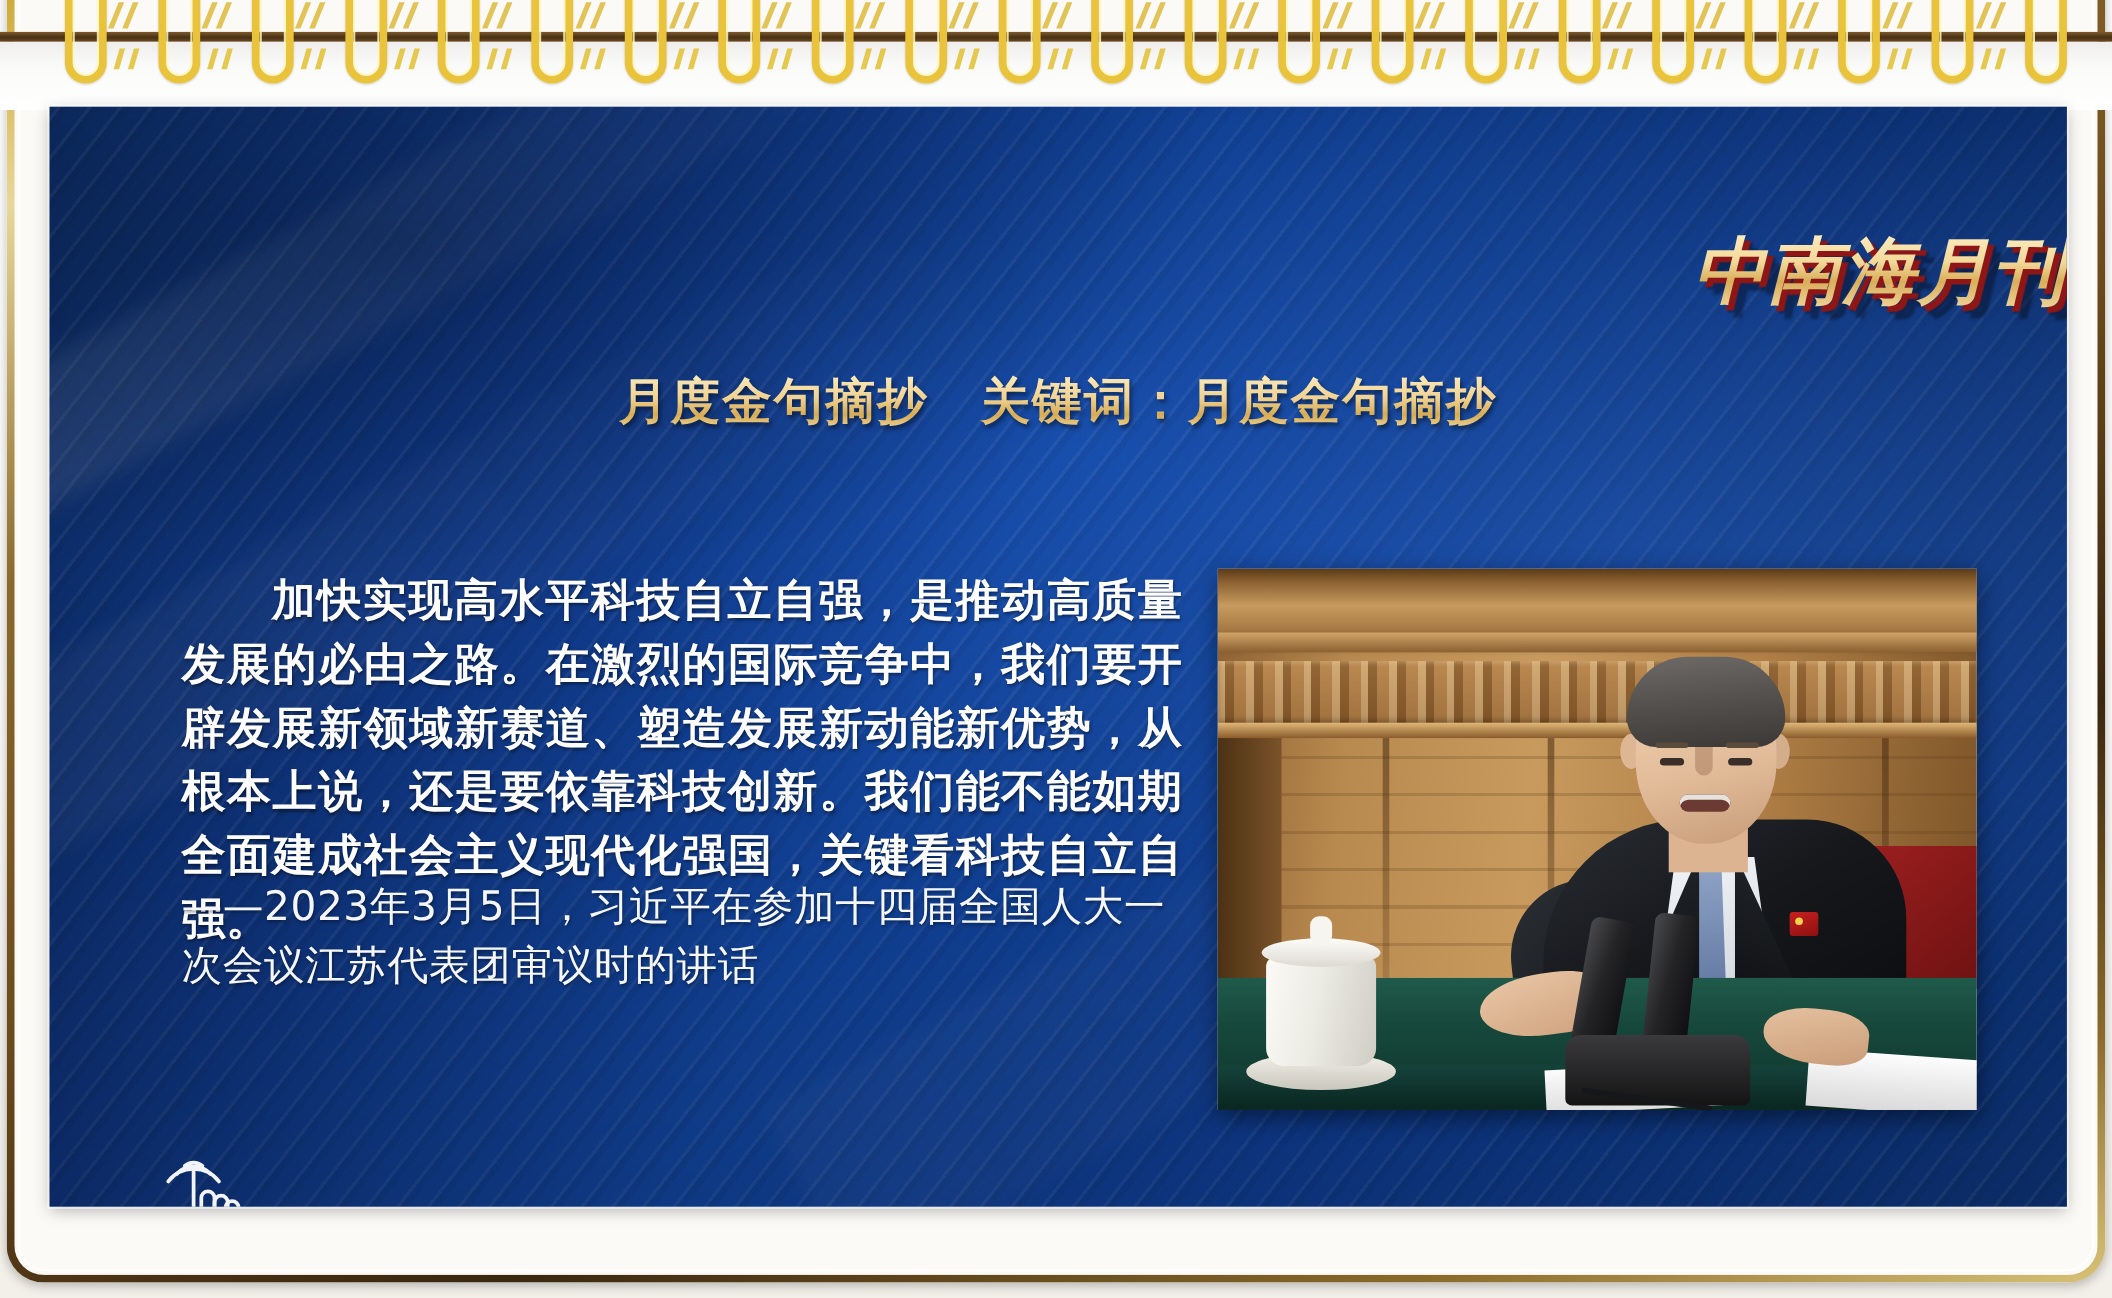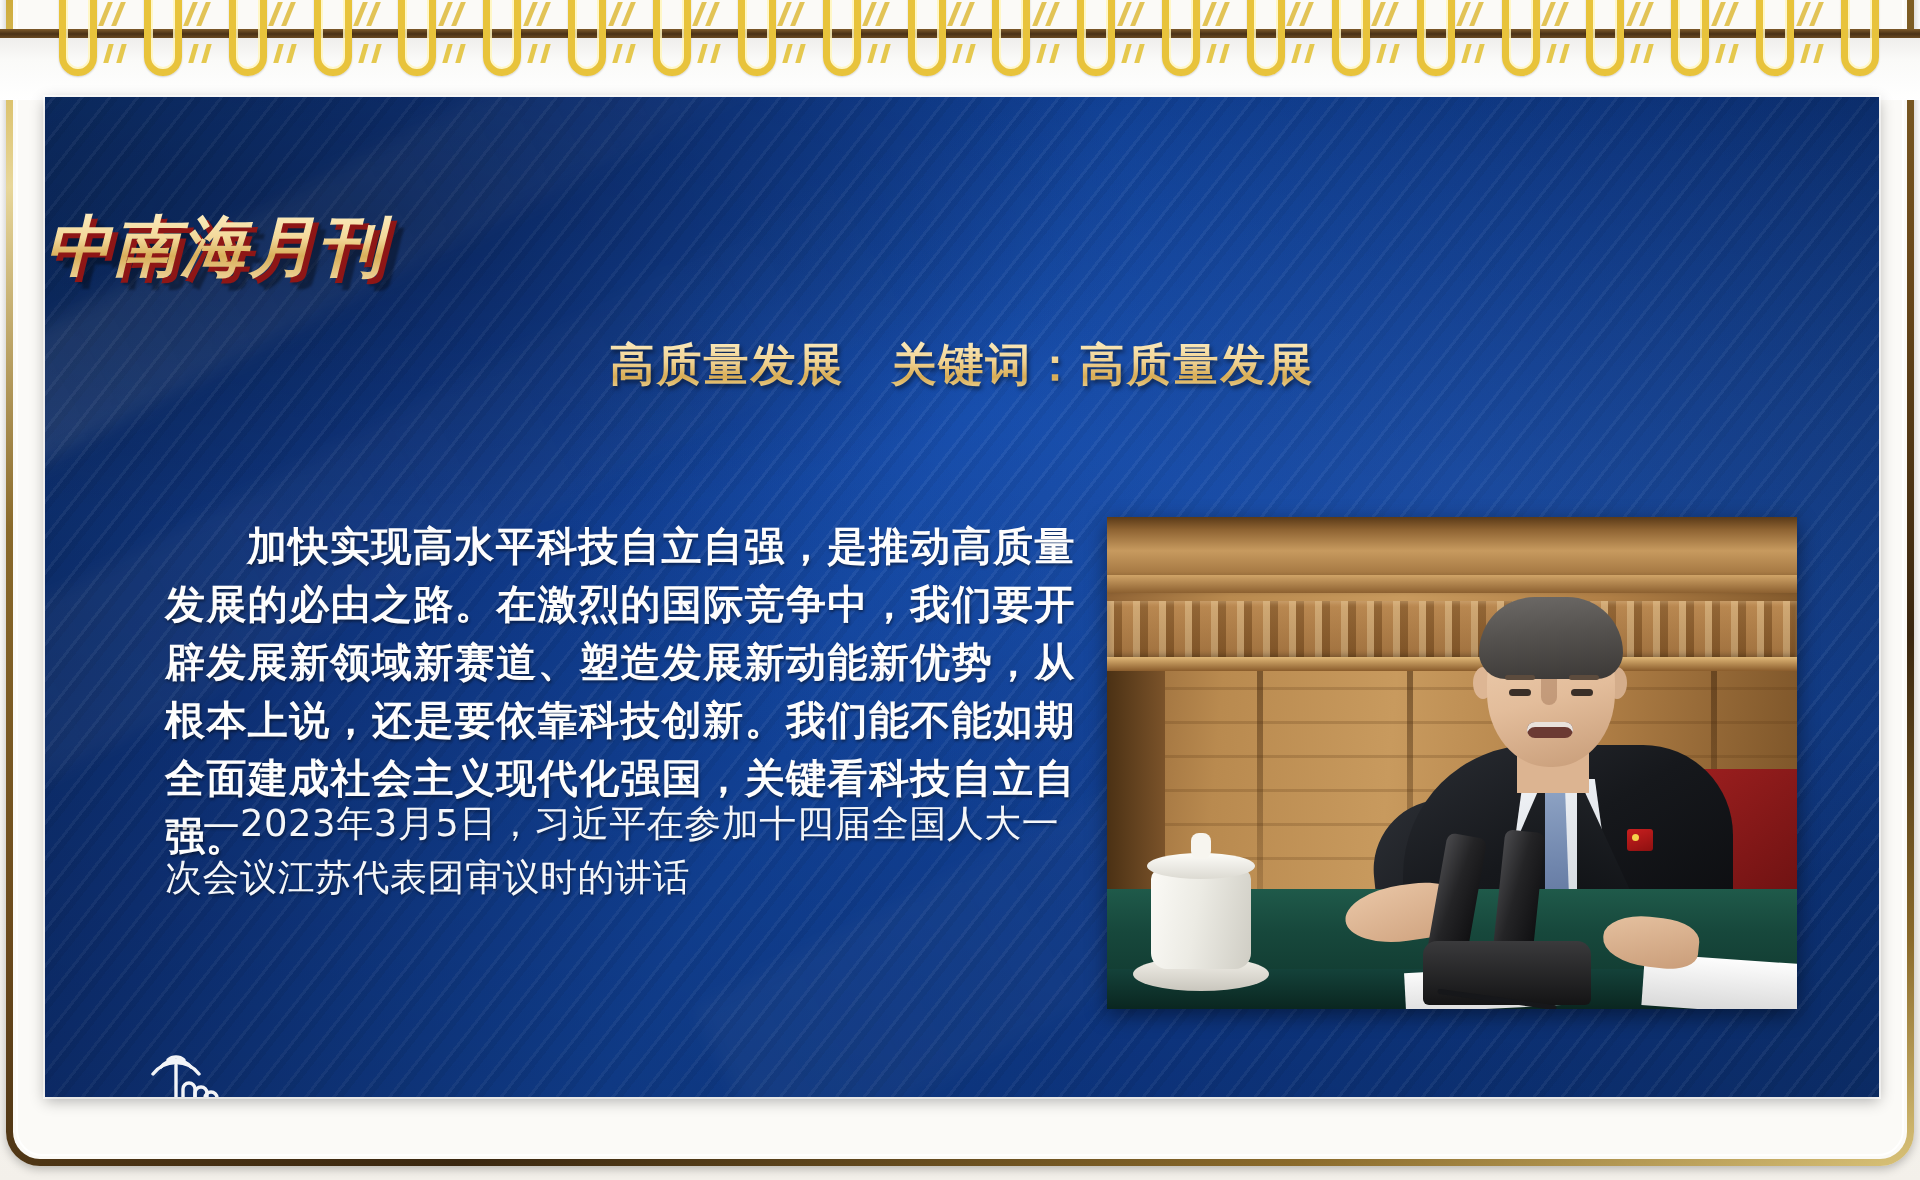--- a/index.html
+++ b/index.html
@@ -101,21 +101,21 @@
   }
   .swoosh{
     position:absolute;pointer-events:none;
     background:linear-gradient(90deg,rgba(255,255,255,.10),rgba(255,255,255,0));
     transform:rotate(-28deg);filter:blur(9px);
   }
   .content{position:relative;z-index:5;}
 
   
   #title{
-    position:absolute;left:0;right:0;top:105px;text-align:left;
+    position:absolute;left:0;right:0;top:105px;text-align:right;
     font-family:"DejaVu Sans","Liberation Sans",sans-serif;
     font-weight:bold;font-size:66px;letter-spacing:2px;
     font-style:italic;
     color:#f5dfa0;
     background:linear-gradient(180deg,#fff3cd 0%,#f3d99a 40%,#d9ae5a 60%,#f7e6b8 100%);
     -webkit-background-clip:text;background-clip:text;
     -webkit-text-fill-color:transparent;
     text-shadow:none;
     filter:drop-shadow(5px 5px 0px #8e1616) drop-shadow(7px 7px 1px rgba(0,0,0,.35));
   }
@@ -444,21 +444,21 @@
     </div>
 
   <div id="panel">
 
     <div class="swoosh" style="left:-120px;top:40px;width:980px;height:120px;"></div>
     <div class="swoosh" style="left:-200px;top:300px;width:1200px;height:160px;opacity:.5;"></div>
     <div class="swoosh" style="left:620px;top:620px;width:1200px;height:180px;opacity:.35;"></div>
 
     <div class="content">
       <div id="title">中南海月刊</div>
-      <div id="subtitle">高质量发展　关键词：高质量发展</div>
+      <div id="subtitle">月度金句摘抄　关键词：月度金句摘抄</div>
 
       <div id="quote">加快实现高水平科技自立自强，是推动高质量发展的必由之路。在激烈的国际竞争中，我们要开辟发展新领域新赛道、塑造发展新动能新优势，从根本上说，还是要依靠科技创新。我们能不能如期全面建成社会主义现代化强国，关键看科技自立自强。</div>
       <div id="attribution">——2023年3月5日，习近平在参加十四届全国人大一次会议江苏代表团审议时的讲话</div>
 
       <div id="photo">
         <div class="ph wall"></div>
         <div class="ph panelline" style="left:150px;"></div>
         <div class="ph panelline" style="left:300px;"></div>
         <div class="ph panelline" style="left:452px;"></div>
         <div class="ph panelline" style="left:604px;"></div>

